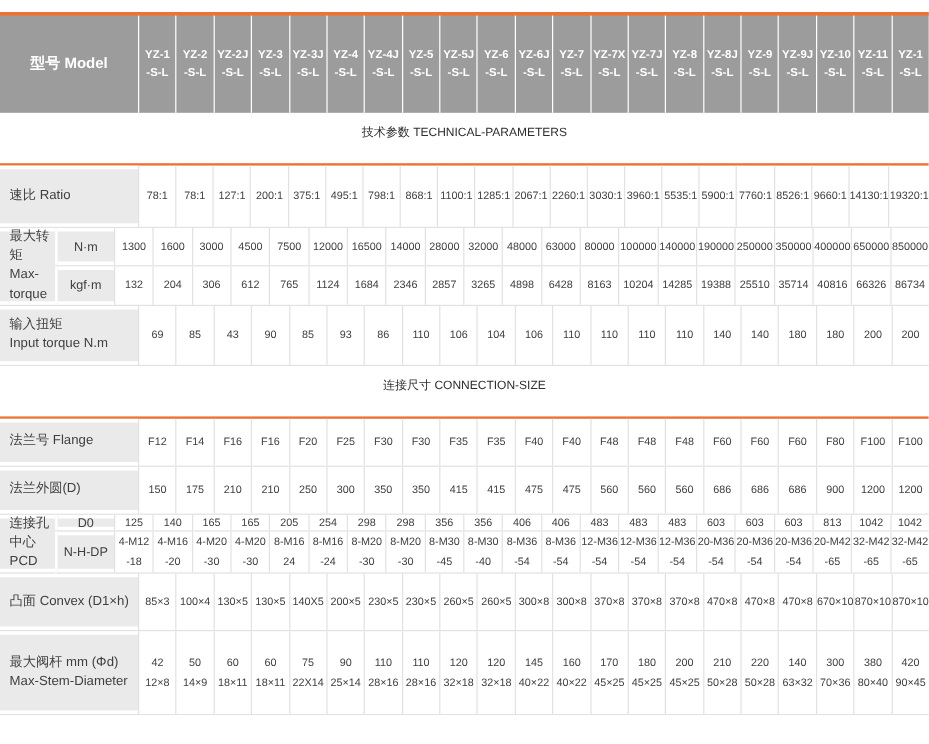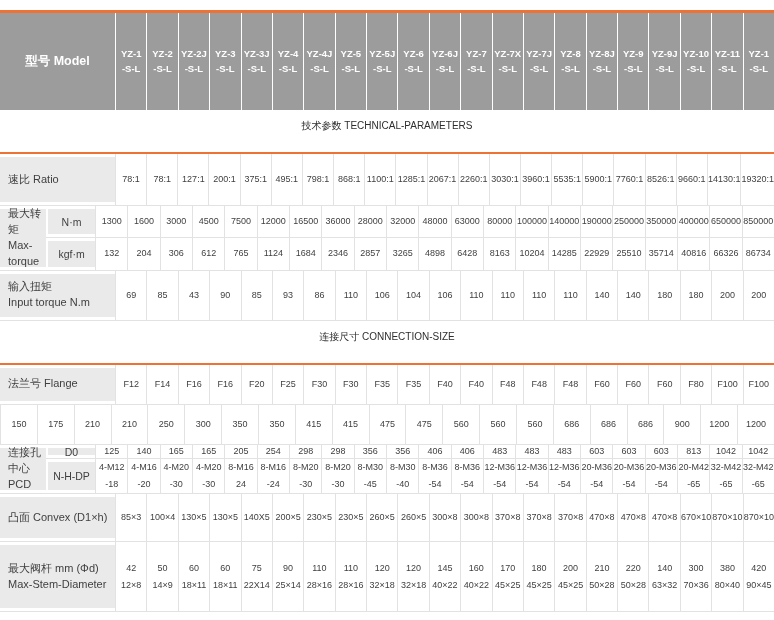--- a/index.html
+++ b/index.html
@@ -8,21 +8,21 @@
     --label-gray:#EAEAEA;
     --line:#E2E2E2;
     --txt:#3F3F3F;
   }
   *{box-sizing:border-box;}
   html,body{margin:0;padding:0;background:#fff;}
   body{width:774px;font-family:"Liberation Sans","DejaVu Sans",sans-serif;color:var(--txt);}
   .page{width:774px;padding-top:10px;}
 
   
-  .thead{display:flex;background:var(--hdr-gray);border-top:3px solid var(--orange);height:100px;}
+  .thead{display:flex;background:var(--hdr-gray);border-top:3px solid var(--orange);height:84px;}
   .model-cell{width:115px;display:flex;align-items:center;justify-content:center;
     color:#fff;font-weight:bold;font-size:12.5px;}
   .hcols{flex:1;display:grid;grid-template-columns:repeat(21,1fr);}
   .hcols .cell{border-left:1px solid #fff;color:#fff;font-weight:bold;font-size:9.5px;
     display:flex;flex-direction:column;align-items:center;justify-content:center;line-height:1.5;
     white-space:nowrap;overflow:visible;}
 
   
   .section-title{height:44px;padding-top:9px;text-align:center;font-size:10px;color:#2e2e2e;
     border-bottom:2px solid var(--orange);}
@@ -240,21 +240,21 @@
             <div class="cell">
               <div>7500</div>
             </div>
             <div class="cell">
               <div>12000</div>
             </div>
             <div class="cell">
               <div>16500</div>
             </div>
             <div class="cell">
-              <div>36000</div>
+              <div>14000</div>
             </div>
             <div class="cell">
               <div>28000</div>
             </div>
             <div class="cell">
               <div>32000</div>
             </div>
             <div class="cell">
               <div>48000</div>
             </div>
@@ -332,21 +332,21 @@
             <div class="cell">
               <div>8163</div>
             </div>
             <div class="cell">
               <div>10204</div>
             </div>
             <div class="cell">
               <div>14285</div>
             </div>
             <div class="cell">
-              <div>22929</div>
+              <div>19388</div>
             </div>
             <div class="cell">
               <div>25510</div>
             </div>
             <div class="cell">
               <div>35714</div>
             </div>
             <div class="cell">
               <div>40816</div>
             </div>
@@ -500,20 +500,23 @@
         <div class="cell">
           <div>F100</div>
         </div>
         <div class="cell">
           <div>F100</div>
         </div>
       </div>
   </div>
 
   <div class="trow h40">
+    <div class="label">
+        <span>法兰外圆(D)</span>
+      </div>
     <div class="cells">
         <div class="cell">
           <div>150</div>
         </div>
         <div class="cell">
           <div>175</div>
         </div>
         <div class="cell">
           <div>210</div>
         </div>

